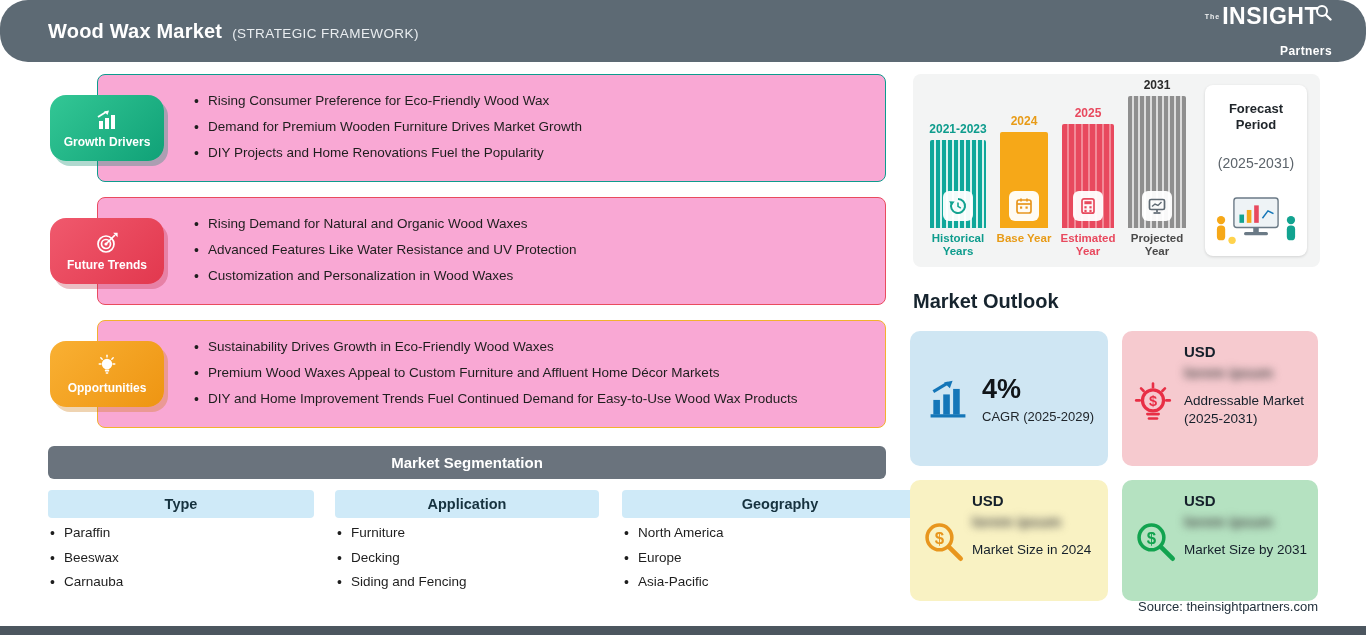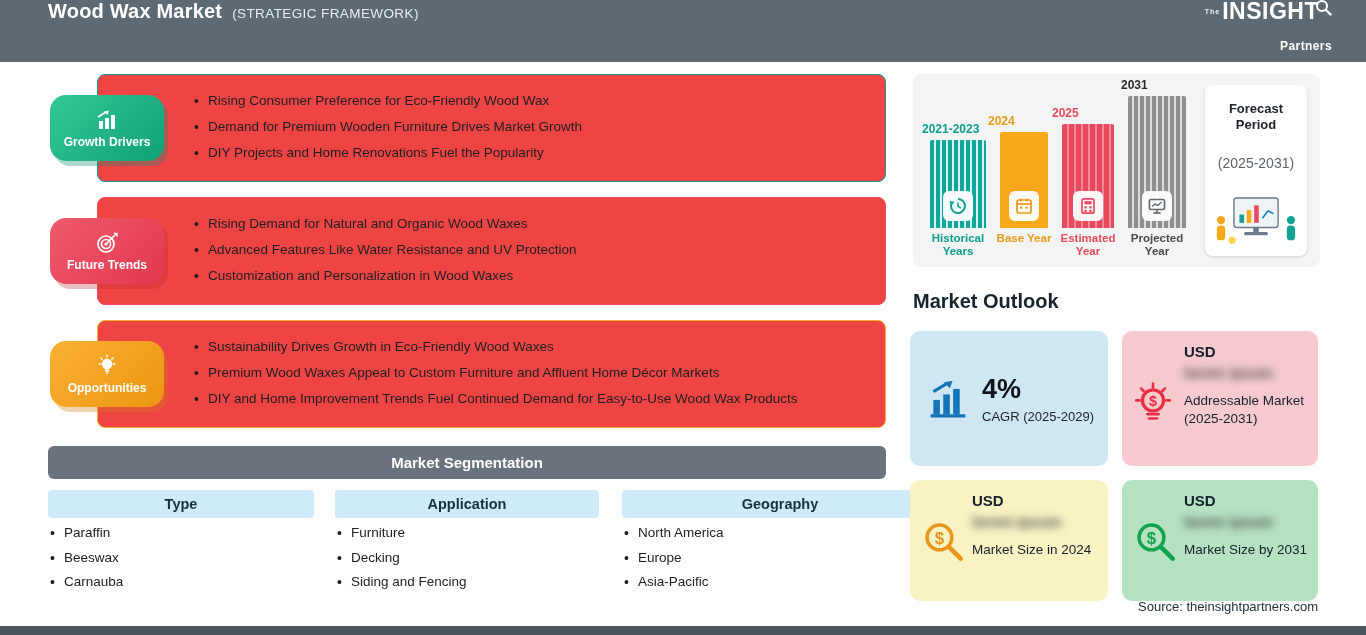--- a/index.html
+++ b/index.html
@@ -2,36 +2,36 @@
 <html><head>
 <meta charset="utf-8">
 <style>
   * { margin:0; padding:0; box-sizing:border-box; }
   html,body { background:#ffffff; }
   body { font-family:"Liberation Sans", sans-serif; }
   .page { position:relative; width:1366px; height:635px; background:#ffffff; overflow:hidden; }
 
   
   .topbar { position:absolute; top:0; left:0; width:1366px; height:62px; background:#5d6a74;
-            display:flex; justify-content:space-between; padding:0 34px 0 48px; }
+            display:flex; align-items:center; justify-content:space-between; padding:0 34px 0 48px;border-radius:28px; }
   .titles { display:flex; align-items:baseline; }
   .title { color:#ffffff; font-size:20px; font-weight:bold; letter-spacing:.2px; }
   .subtitle { color:#e9edf0; font-size:13.5px; margin-left:10px; letter-spacing:.4px; }
   .logo { display:flex; flex-direction:column; align-items:flex-end; color:#fff; line-height:1; }
   .logo-row { display:flex; align-items:center; }
   .logo-the { font-size:7px; font-weight:bold; letter-spacing:1px; margin-right:2px; opacity:.9;
               display:flex; flex-direction:column; }
   .logo-insight { font-size:23px; font-weight:bold; letter-spacing:.5px; }
   .logo-mag { margin-left:-4px; margin-top:-8px; }
   .logo-partners { font-size:12px; font-weight:bold; margin-top:17px; letter-spacing:.4px;padding-left:44px; }
 
   .bottombar { position:absolute; bottom:0; left:0; width:1366px; height:9px; background:#4c565f; }
 
   
-  .sec-box { position:absolute; left:97px; width:789px; height:108px; border-radius:8px; background:#ef4444;
+  .sec-box { position:absolute; left:97px; width:789px; height:108px; border-radius:8px; background:#f9a8d4;
              display:flex; flex-direction:column; justify-content:space-evenly; padding:10px 16px 10px 96px; }
   .sec-box.green { top:74px;  border:1.6px solid #0e9c8d; }
   .sec-box.red   { top:197px; border:1.6px solid #e94b5f; }
   .sec-box.amber { top:320px; border:1.6px solid #f2b22e; }
   .bullet { font-size:13.5px; color:#1e1e1e; display:flex; gap:9px; align-items:flex-start; }
   .bullet::before { content:"•"; font-size:14px; line-height:1.25; color:#1e1e1e; }
 
   .badge { position:absolute; left:50px; width:114px; height:66px; border-radius:16px;
            display:flex; flex-direction:column; align-items:center; justify-content:center; gap:3px;
            color:#fff; font-weight:bold; font-size:12px; text-align:left; z-index:3; }
@@ -57,21 +57,21 @@
   .bar { position:absolute; bottom:39px; border-radius:2px 2px 0 0; }
   .bar.b0 { left:17px;  width:56px; height:88px;
             background:repeating-linear-gradient(90deg,#0fa79a 0 4px,#d9f2ef 4px 6px); }
   .bar.b1 { left:87px;  width:48px; height:96px; background:#f6a818; }
   .bar.b2 { left:149px; width:52px; height:104px;
             background:repeating-linear-gradient(90deg,#e8495e 0 5px,#f28a97 5px 7px); }
   .bar.b3 { left:215px; width:58px; height:132px;
             background:repeating-linear-gradient(90deg,#8f8f8f 0 4px,#dcdcdc 4px 6px); }
   .bar-icon { position:absolute; bottom:7px; left:50%; transform:translateX(-50%); width:30px; height:30px;
               background:rgba(255,255,255,.95); border-radius:6px; display:flex; align-items:center; justify-content:center; }
-  .tl-year { position:absolute; width:72px; text-align:left; font-weight:bold; font-size:12px; }
+  .tl-year { position:absolute; width:72px; text-align:center; font-weight:bold; font-size:12px; }
   .tl-year.y0 { left:9px;  bottom:131px; color:#0e9c8d; }
   .tl-year.y1 { left:75px; bottom:139px; color:#e89b17; }
   .tl-year.y2 { left:139px; bottom:147px; color:#e8495e; }
   .tl-year.y3 { left:208px; bottom:175px; color:#2b2b2b; }
   .tl-cap { position:absolute; top:158px; width:72px; text-align:center; font-weight:bold; font-size:11.5px; line-height:1.15; }
   .tl-cap.p0 { left:9px;  color:#0e9c8d; }
   .tl-cap.p1 { left:75px; color:#e89b17; }
   .tl-cap.p2 { left:139px; color:#e8495e; }
   .tl-cap.p3 { left:208px; color:#4a4a4a; }
   .forecast { position:absolute; left:292px; top:11px; width:102px; height:171px; background:#ffffff; border-radius:8px;

